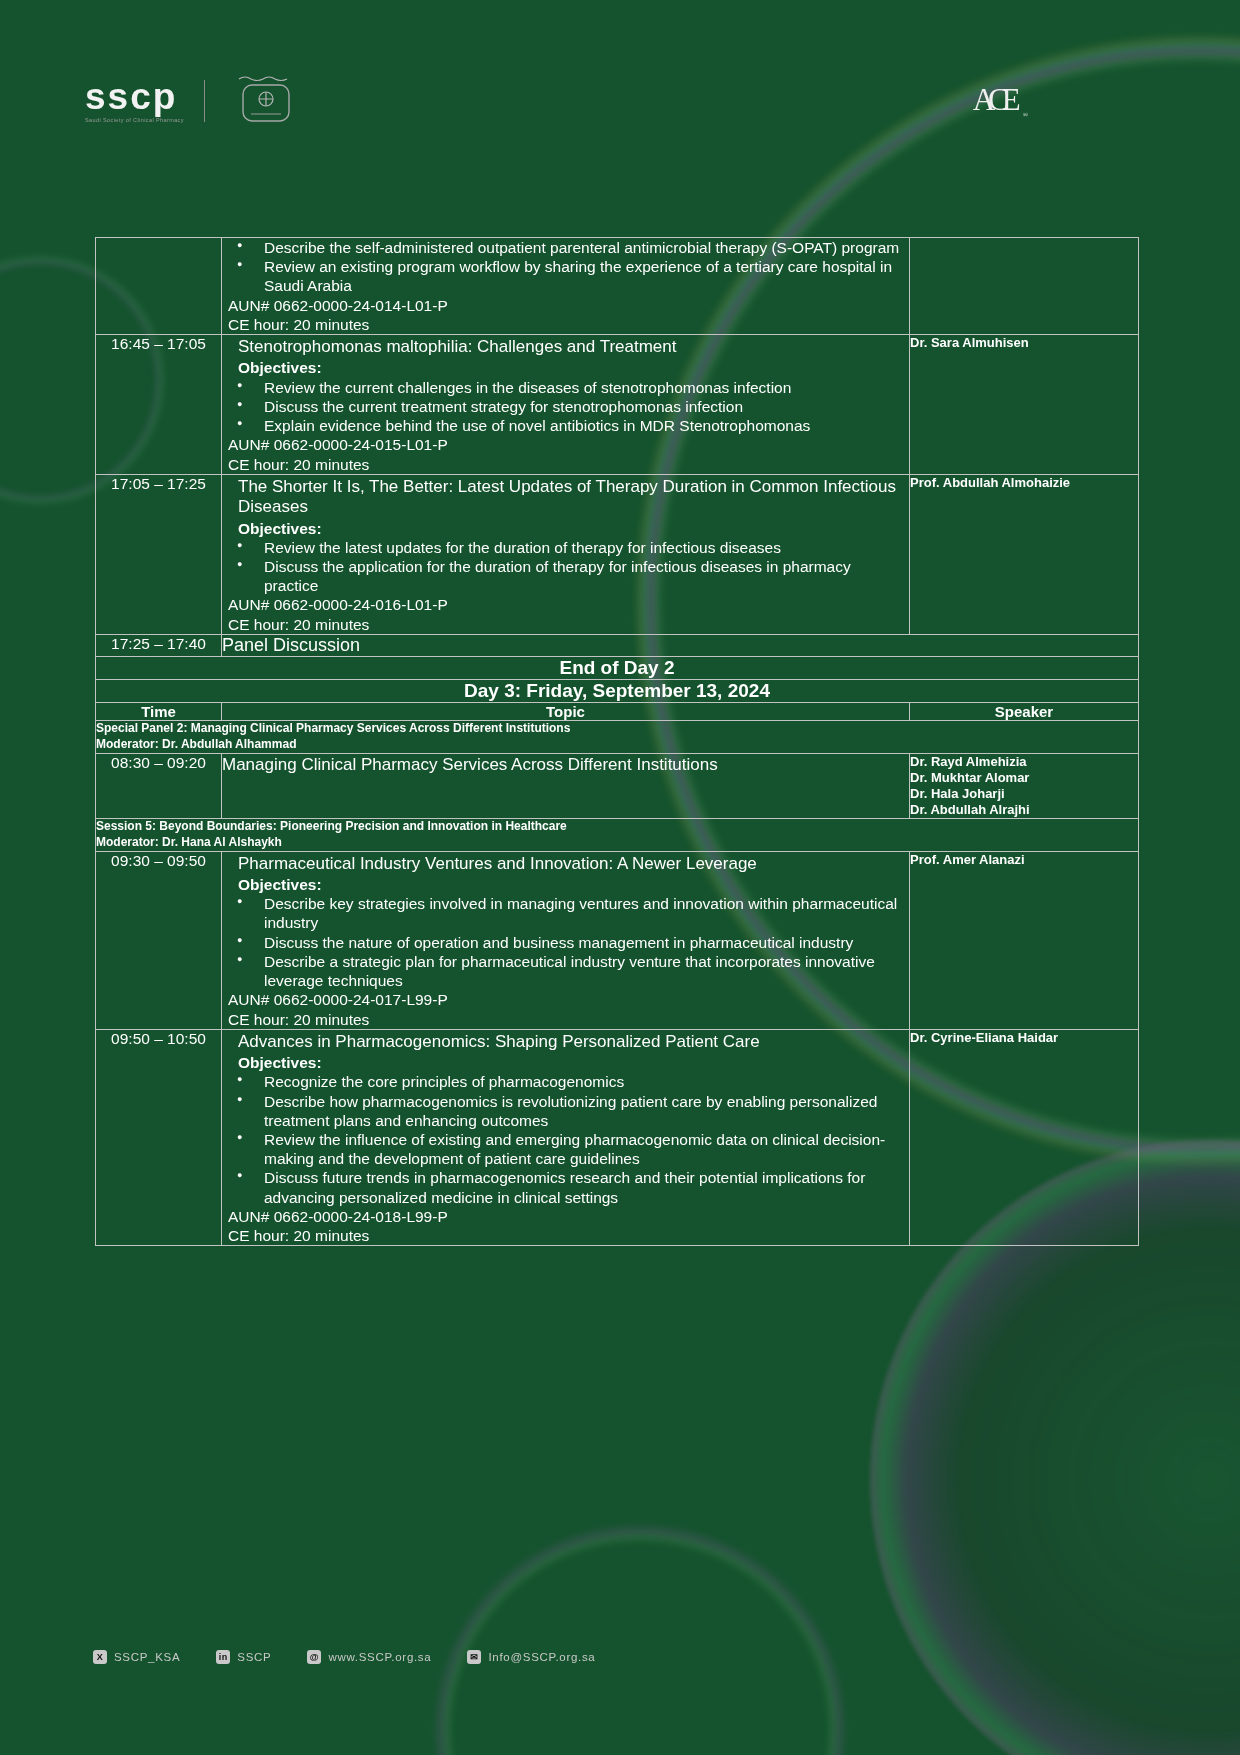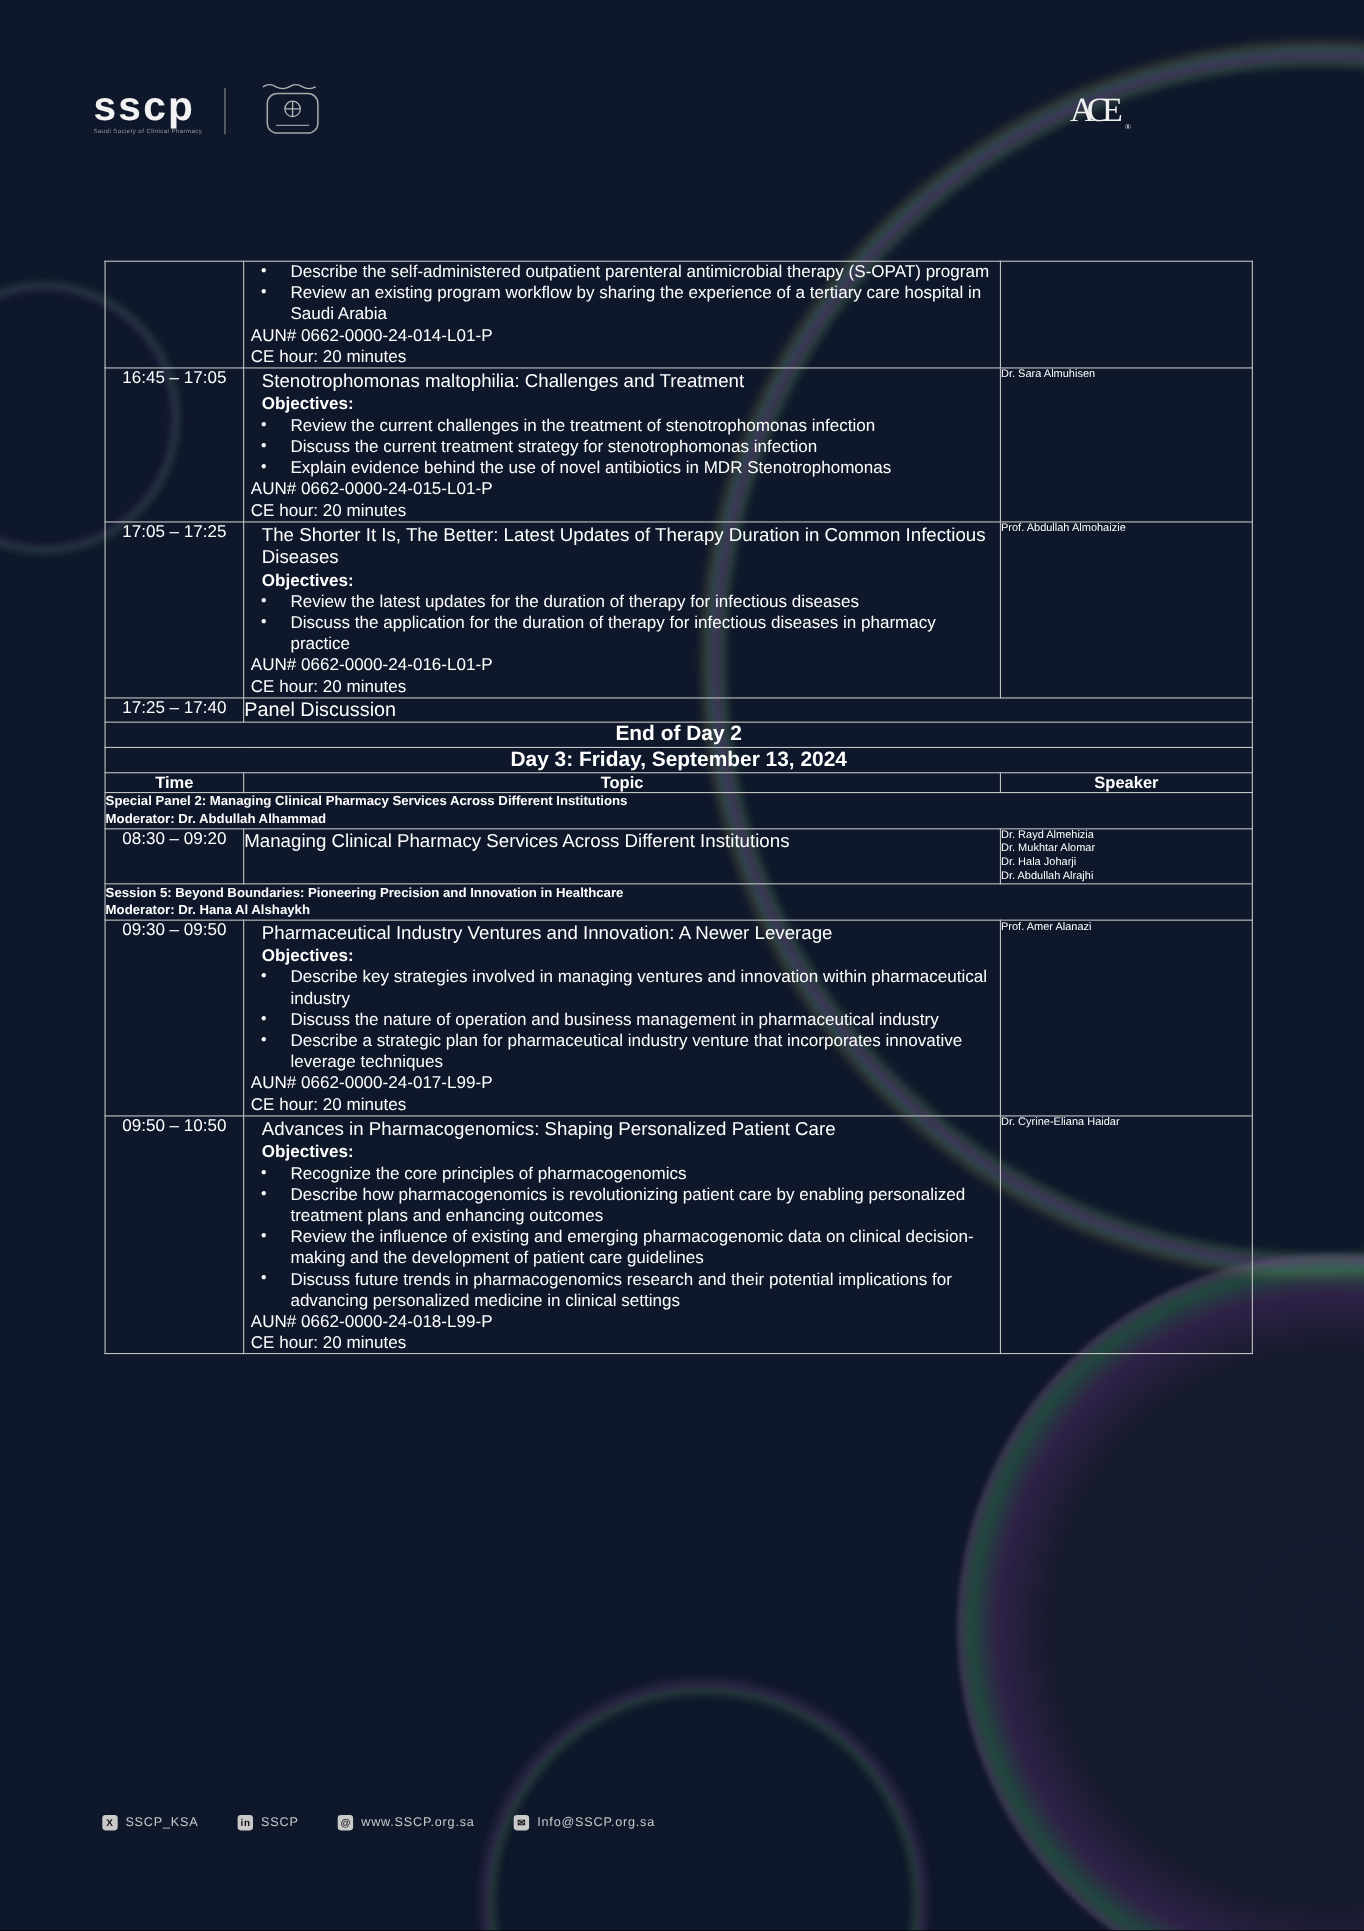--- a/index.html
+++ b/index.html
@@ -1,18 +1,18 @@
 <!DOCTYPE html>
 <html><head>
 <meta charset="utf-8">
 <style>
   html,body{margin:0;padding:0;background:#000;}
   .page{
     position:relative;width:1240px;height:1755px;margin:0 auto;
-    background:#0f172a;overflow:hidden;color:#fff;
+    background:#14532d;overflow:hidden;color:#fff;
     font-family:"Liberation Sans", sans-serif;
   }
   
   .ring{position:absolute;border-radius:50%;pointer-events:none;}
   .ring-top{
     left:420px;top:-180px;width:1560px;height:1560px;
     background:radial-gradient(circle,
       rgba(0,0,0,0) 48.6%, rgba(90,150,100,.45) 49.3%,
       rgba(150,80,170,.5) 49.8%, rgba(80,170,140,.45) 50.3%,
       rgba(200,180,90,.25) 50.7%, rgba(0,0,0,0) 51.4%);
@@ -57,21 +57,21 @@
   .ace-reg{font-size:7px;letter-spacing:0;vertical-align:sub;margin-left:9px;}
   
   .tbl-wrap{position:absolute;left:95px;top:237px;width:1043px;}
   table.tbl{border-collapse:collapse;table-layout:fixed;width:1043px;}
   .tbl td{border:1px solid #c3c3c3;padding:0;vertical-align:top;}
   .cell-time{
     text-align:center;vertical-align:middle;font-size:15.5px;
     padding:2px;white-space:nowrap;
   }
   .cell-topic{font-size:15.5px;line-height:1.24;padding:3px 8px 3px 0;}
-  .cell-speaker{vertical-align:middle;font-size:10px;line-height:1.24;padding:2px 4px 2px 10px;}
+  .cell-speaker{vertical-align:middle;font-size:13px;line-height:1.24;padding:2px 4px 2px 10px;font-weight:bold;}
   .t-title{font-size:17px;line-height:1.2;padding-left:16px;margin:2px 0 1px;}
   .obj-label{font-weight:bold;padding-left:16px;}
   ul.objs{list-style:none;margin:0;padding:0;}
   ul.objs li{position:relative;padding-left:42px;}
   ul.objs .blt{position:absolute;left:15px;top:2px;font-size:9px;}
   .meta{padding-left:6px;}
   .b{font-weight:normal;}
   .cell-th{font-weight:bold;text-align:center;font-size:15px;padding:1px 2px;vertical-align:middle;}
   .cell-banner{text-align:center;font-weight:bold;font-size:19px;padding:2px;vertical-align:middle;}
   .cell-section{font-weight:bold;font-size:12px;line-height:1.32;padding:2px 6px;}
@@ -141,21 +141,21 @@
         </td>
         <td class="cell-speaker"></td>
       </tr>
 
       <tr>
         <td class="cell-time">16:45 – 17:05</td>
         <td class="cell-topic">
           <div class="t-title">Stenotrophomonas maltophilia: Challenges and Treatment</div>
           <div class="obj-label">Objectives:</div>
           <ul class="objs">
-            <li><span class="blt">●</span><span>Review the current challenges in the treatment of stenotrophomonas infection</span></li>
+            <li><span class="blt">●</span><span>Review the current challenges in the diseases of stenotrophomonas infection</span></li>
             <li><span class="blt">●</span><span>Discuss the current treatment strategy for stenotrophomonas infection</span></li>
             <li><span class="blt">●</span><span>Explain evidence behind the use of novel antibiotics in MDR Stenotrophomonas</span></li>
           </ul>
           <div class="meta"><span class="b">AUN#</span> <span>0662-0000-24-015-L01-P</span></div>
           <div class="meta"><span class="b">CE hour:</span> <span>20 minutes</span></div>
         </td>
         <td class="cell-speaker">Dr. Sara Almuhisen</td>
       </tr>
 
       <tr>

